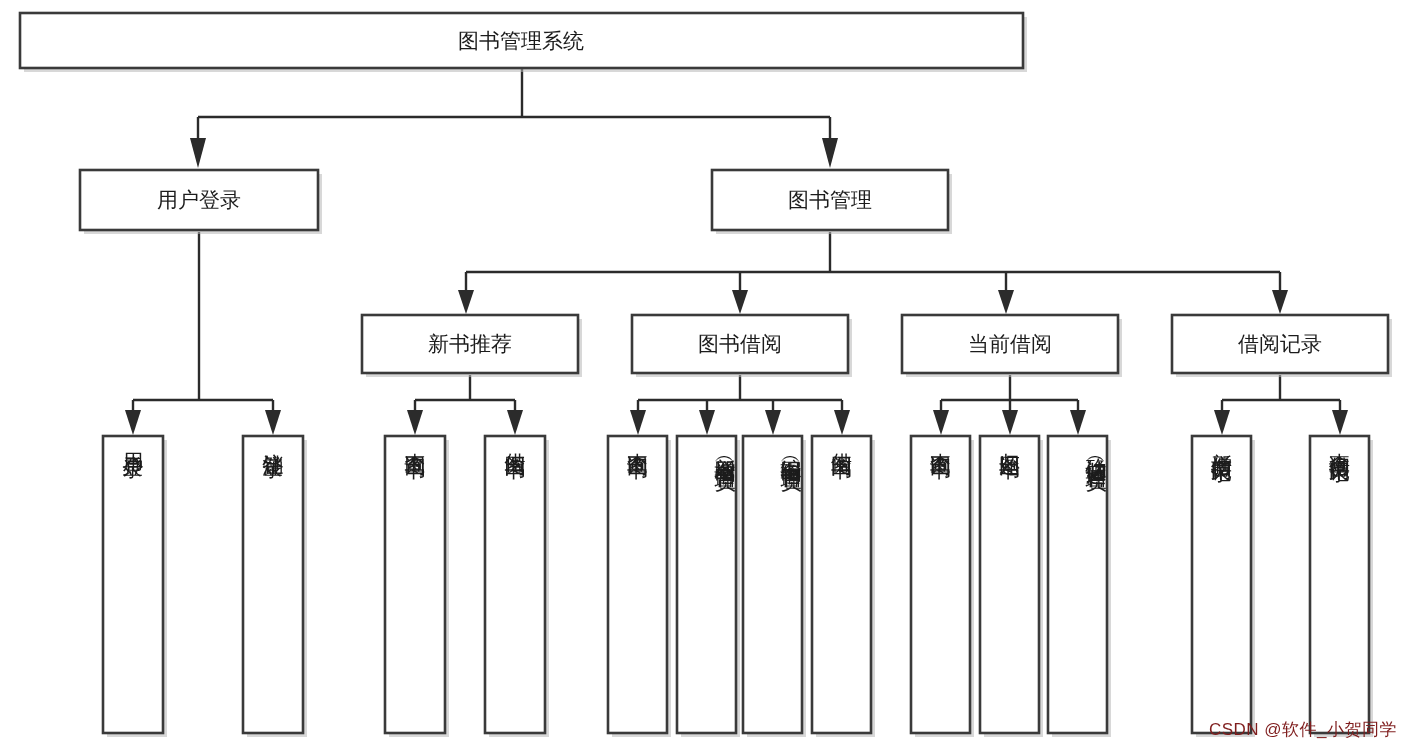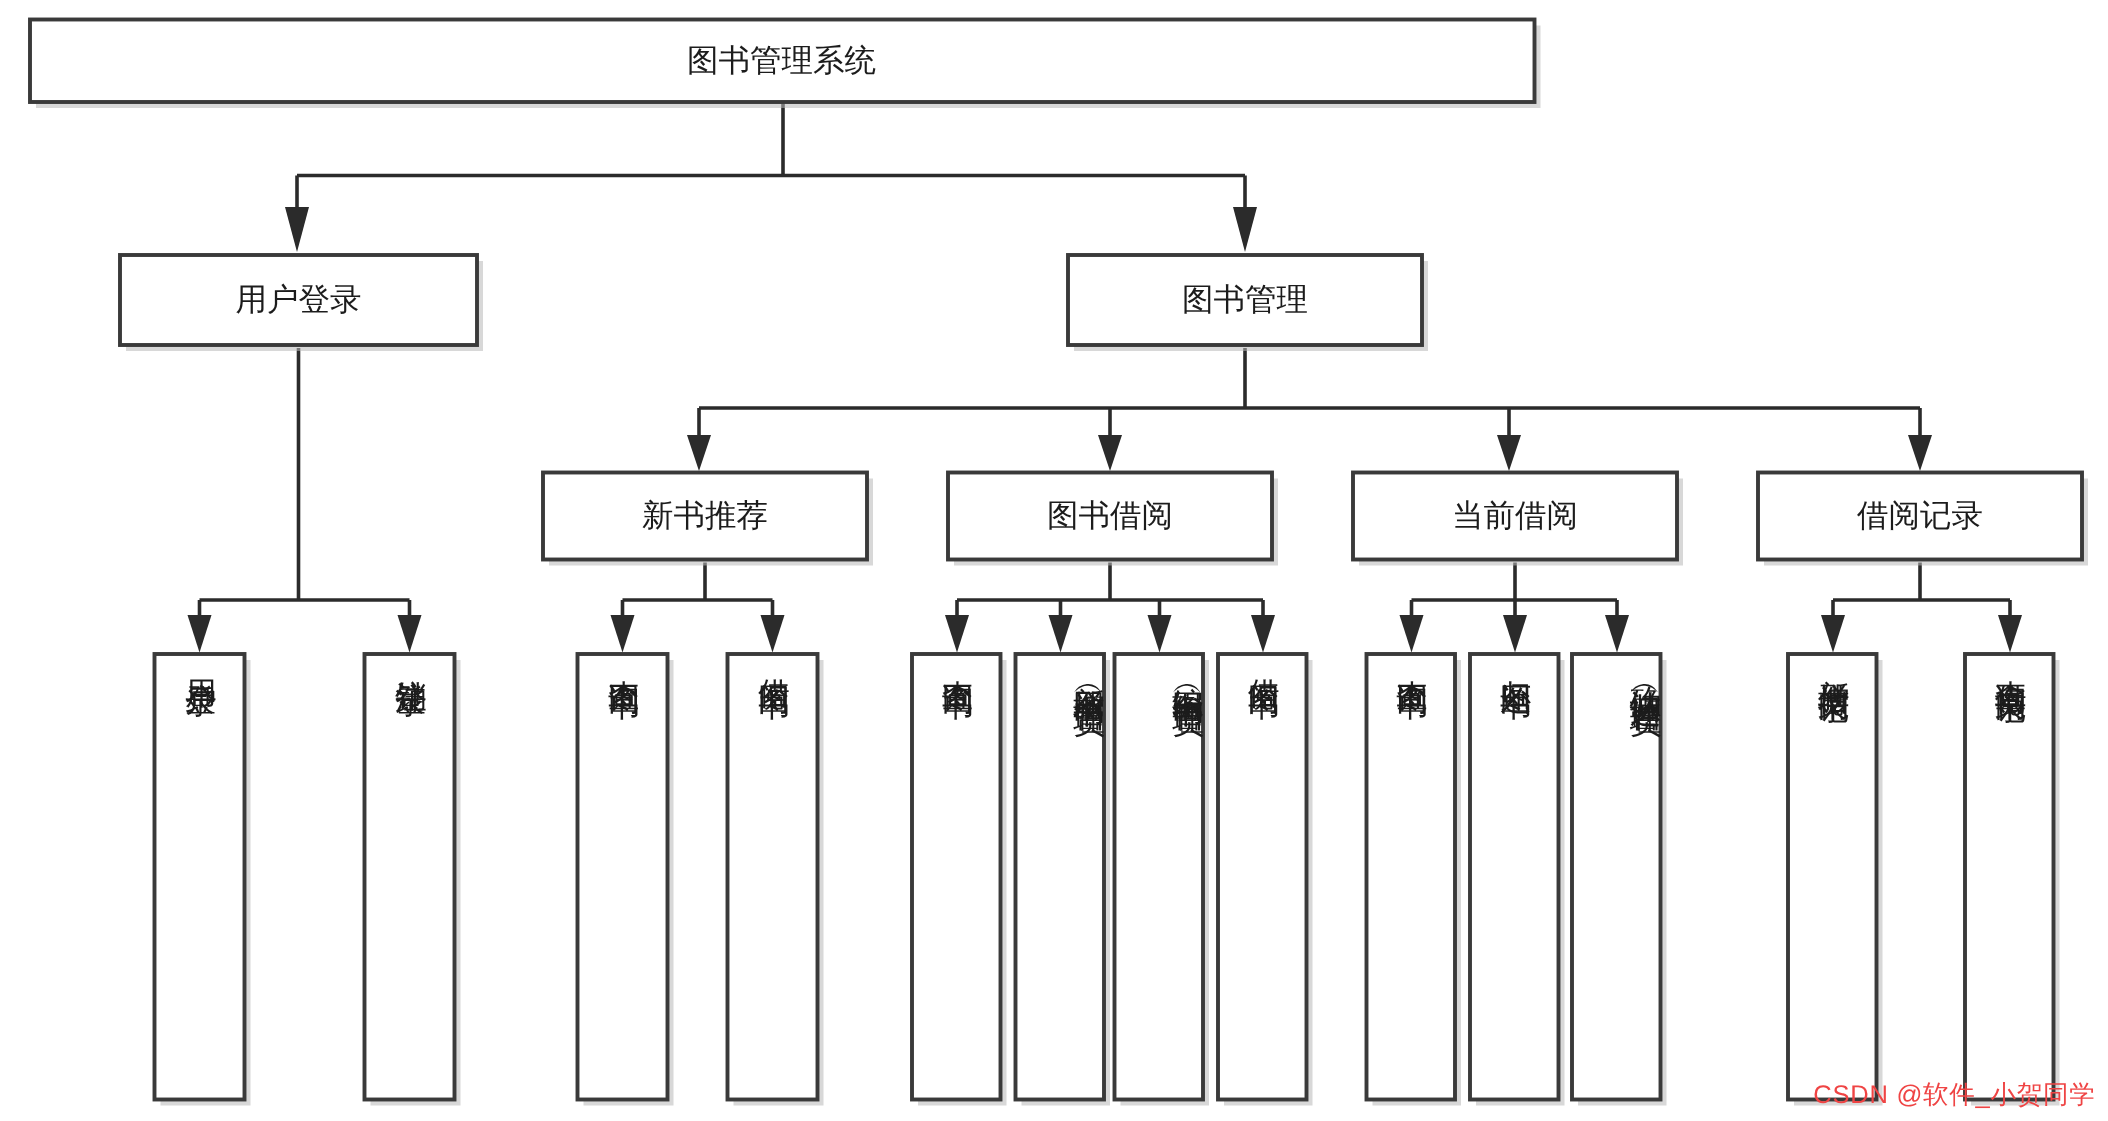--- a/index.html
+++ b/index.html
@@ -70,21 +70,21 @@
     white-space: nowrap;
     pointer-events: none;
     user-select: none;
   }
   .watermark {
     position: absolute;
     right: 8px;
     bottom: 6px;
     font-family: "Liberation Sans", "DejaVu Sans", sans-serif;
     font-size: 17px;
-    color: #ef4444;
+    color: #7f1d1d;
     letter-spacing: 0.5px;
     white-space: nowrap;
     text-align: right;
   }
 </style>
 </head>
 <body>
 
 <div id="diagram-root">
 

